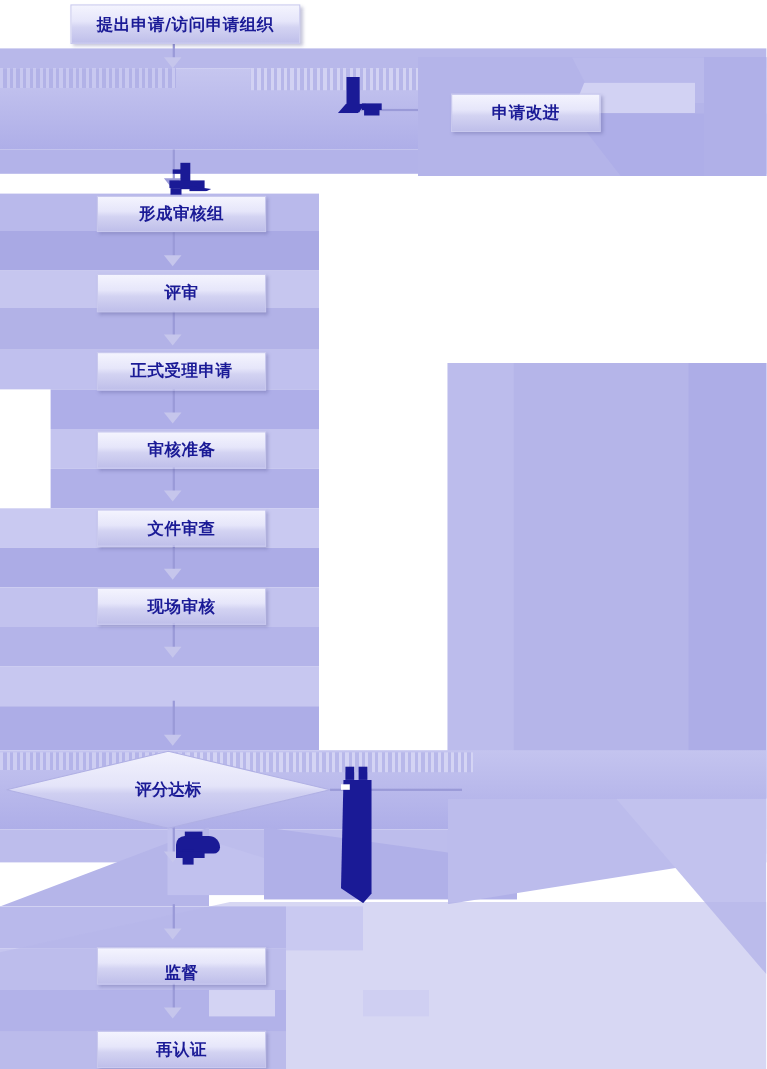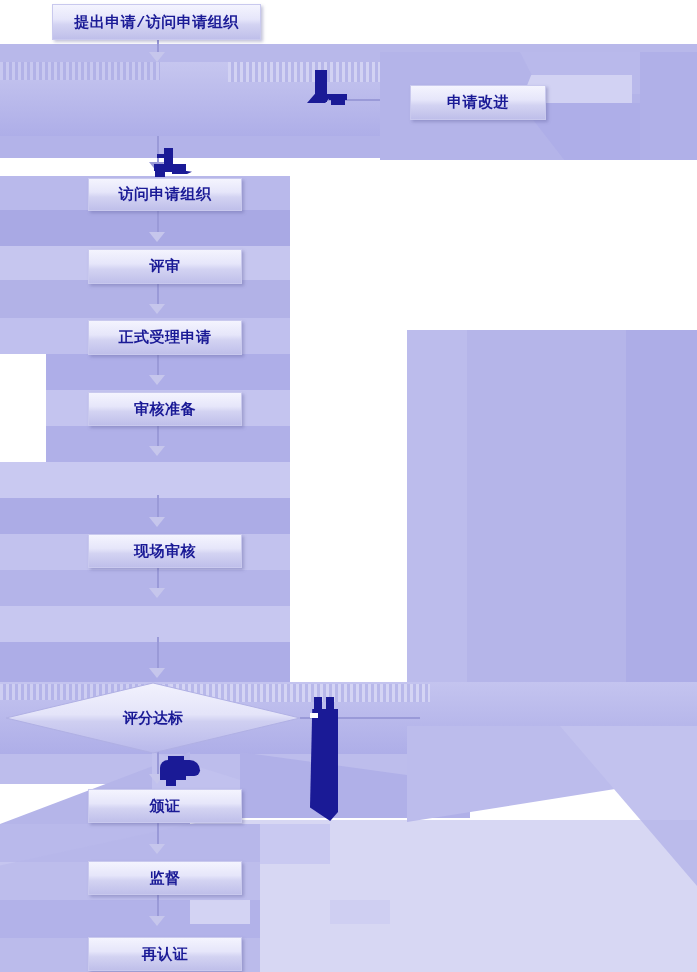--- a/index.html
+++ b/index.html
@@ -151,40 +151,43 @@
   </div>
   <div class="conn">
     <div class="vline" style="left:157px;top:822px;height:28px;"></div>
     <div class="arrowhead lt" style="left:149px;top:844px;"></div>
   </div>
   <div class="conn">
     <div class="vline" style="left:157px;top:894px;height:28px;"></div>
     <div class="arrowhead lt" style="left:149px;top:916px;"></div>
   </div>
 
-  <div class="node box" style="left:52px;top:4px;width:207px;height:34px;font-family:Liberation Mono, monospace;">
+  <div class="node box" style="left:64px;top:4px;width:207px;height:34px;">
     <span>提出申请/访问申请组织</span>
   </div>
 
 
   <div class="node box" style="left:386px;top:85px;width:134px;height:33px;margin-left:24px;">
     <span>申请改进</span>
   </div>
 
   <div class="node box" style="left:88px;top:178px;width:152px;height:31px;">
-    <span>访问申请组织</span>
+    <span>形成审核组</span>
   </div>
   <div class="node box" style="left:88px;top:249px;width:152px;height:33px;">
     <span>评审</span>
   </div>
   <div class="node box" style="left:88px;top:320px;width:152px;height:33px;">
     <span>正式受理申请</span>
   </div>
   <div class="node box" style="left:88px;top:392px;width:152px;height:32px;">
     <span>审核准备</span>
+  </div>
+  <div class="node box" style="left:88px;top:463px;width:152px;height:32px;">
+    <span>文件审查</span>
   </div>
   <div class="node box" style="left:88px;top:534px;width:152px;height:32px;text-align:center;">
     <span>现场审核</span>
   </div>
 
   <div class="dia-wrap" style="left:5px;top:682px;width:296px;height:72px;">
     <svg width="296" height="72" viewBox="0 0 296 72">
       <defs>
         <linearGradient id="dg2" x1="0" y1="0" x2="0" y2="1">
           <stop offset="0%" stop-color="#f2f2fd"></stop>
@@ -192,24 +195,21 @@
           <stop offset="55%" stop-color="#cfcff1"></stop>
           <stop offset="100%" stop-color="#b8b8eb"></stop>
         </linearGradient>
       </defs>
       <polygon points="148,1 295,36 148,71 1,36" fill="url(#dg2)" stroke="#b0b0e4" stroke-width="1"></polygon>
     </svg>
     <div class="dia-label">评分达标</div>
   </div>
 
 
-  <div class="node box" style="left:88px;top:789px;width:152px;height:32px;">
-    <span>颁证</span>
-  </div>
-  <div class="node box" style="left:88px;top:861px;width:152px;height:32px;">
+  <div class="node box" style="left:88px;top:861px;width:152px;height:32px;align-items:flex-end;">
     <span>监督</span>
   </div>
   <div class="node box" style="left:88px;top:937px;width:152px;height:32px;">
     <span>再认证</span>
   </div>
 
   <div style="position:absolute;left:152px;top:148px;">
     <div class="blob" style="left:12px;top:0;width:9px;height:24px;"></div>
     <div class="blob" style="left:2px;top:16px;width:32px;height:7px;"></div>
     <div class="blob" style="left:3px;top:23px;width:10px;height:6px;"></div>

